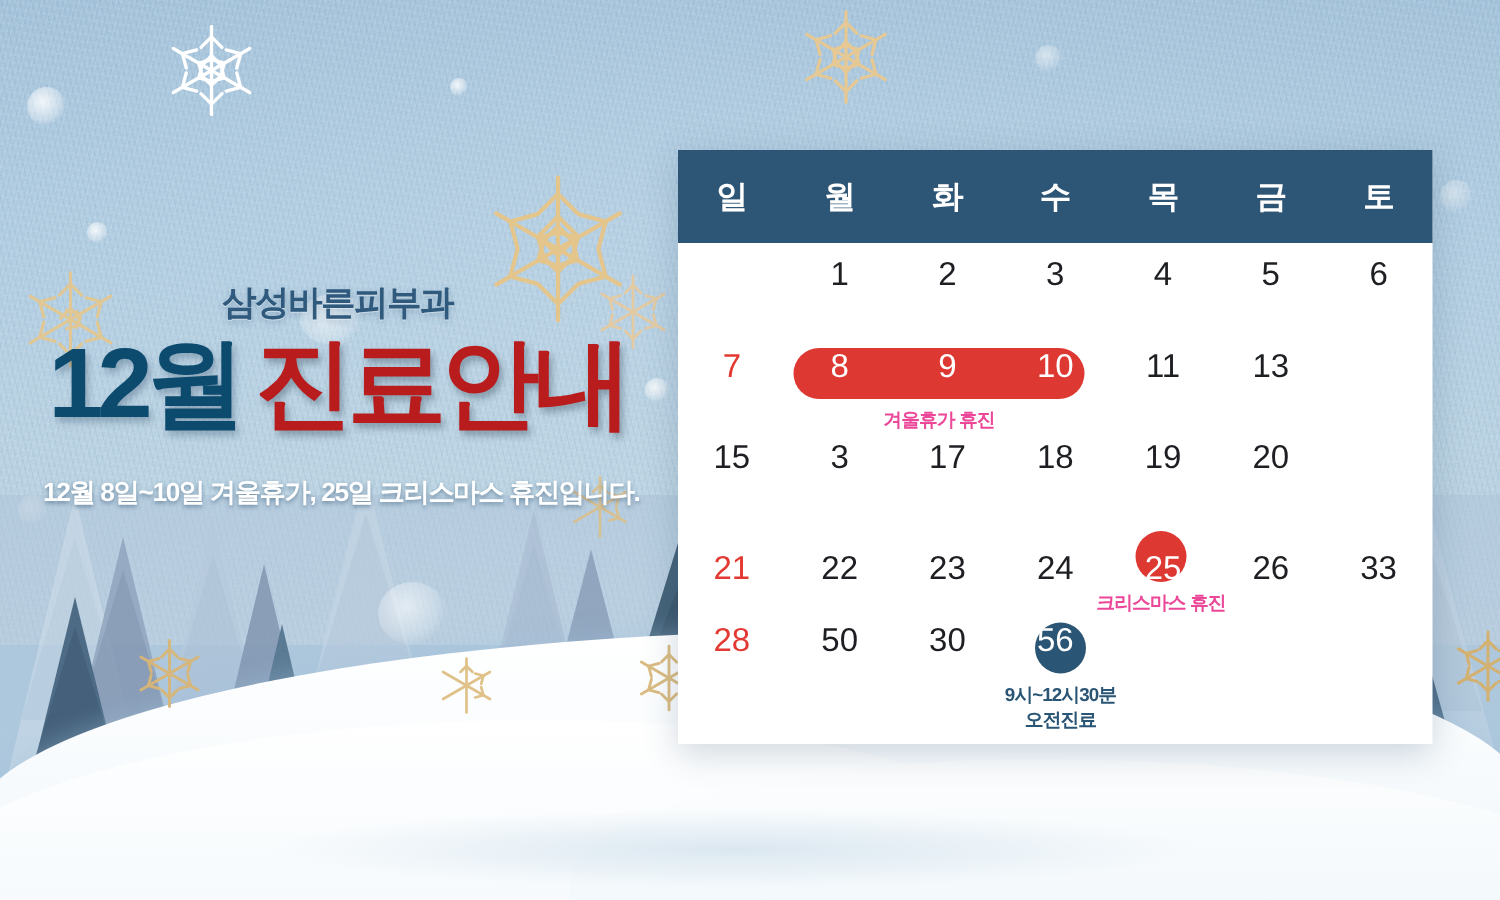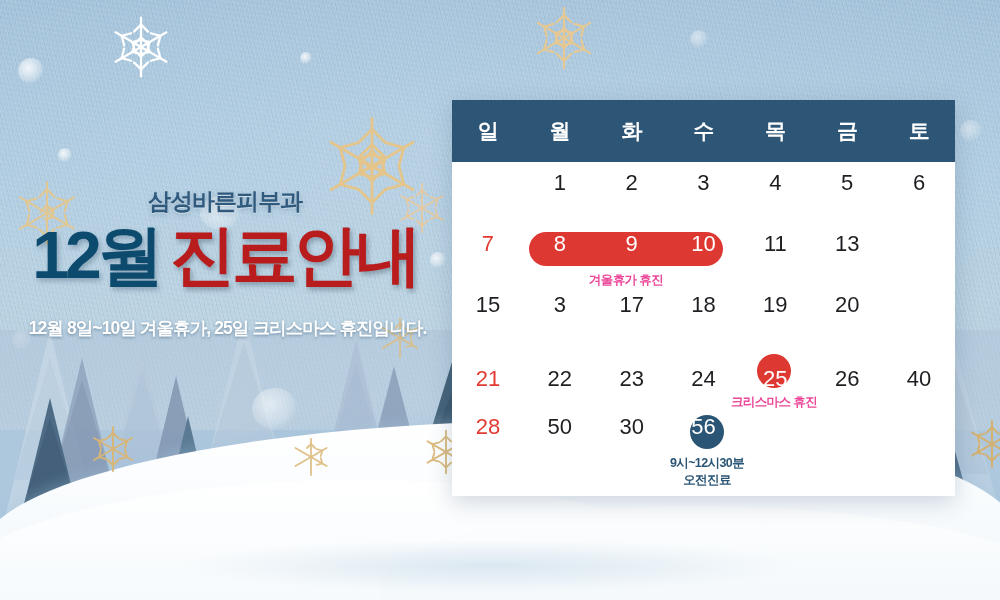--- a/index.html
+++ b/index.html
@@ -724,21 +724,21 @@
       <div class="cell">
           <span class="num">24</span>
         </div>
       <div class="cell">
           <span class="num on">25</span>
         </div>
       <div class="cell">
           <span class="num">26</span>
         </div>
       <div class="cell">
-          <span class="num">40</span>
+          <span class="num">33</span>
         </div>
     </div>
 
     <div class="cal-row" style="top:244px;">
       <div class="cell">
           <span class="num sun">28</span>
         </div>
       <div class="cell">
           <span class="num">50</span>
         </div>

